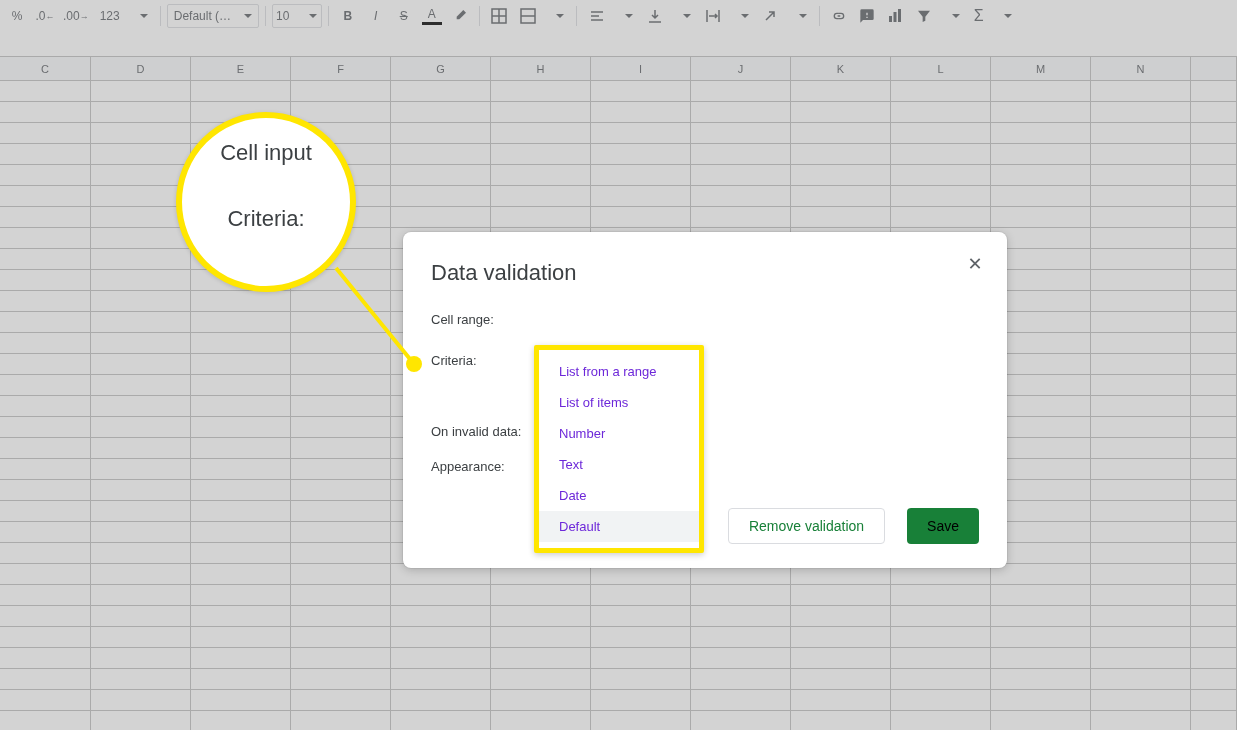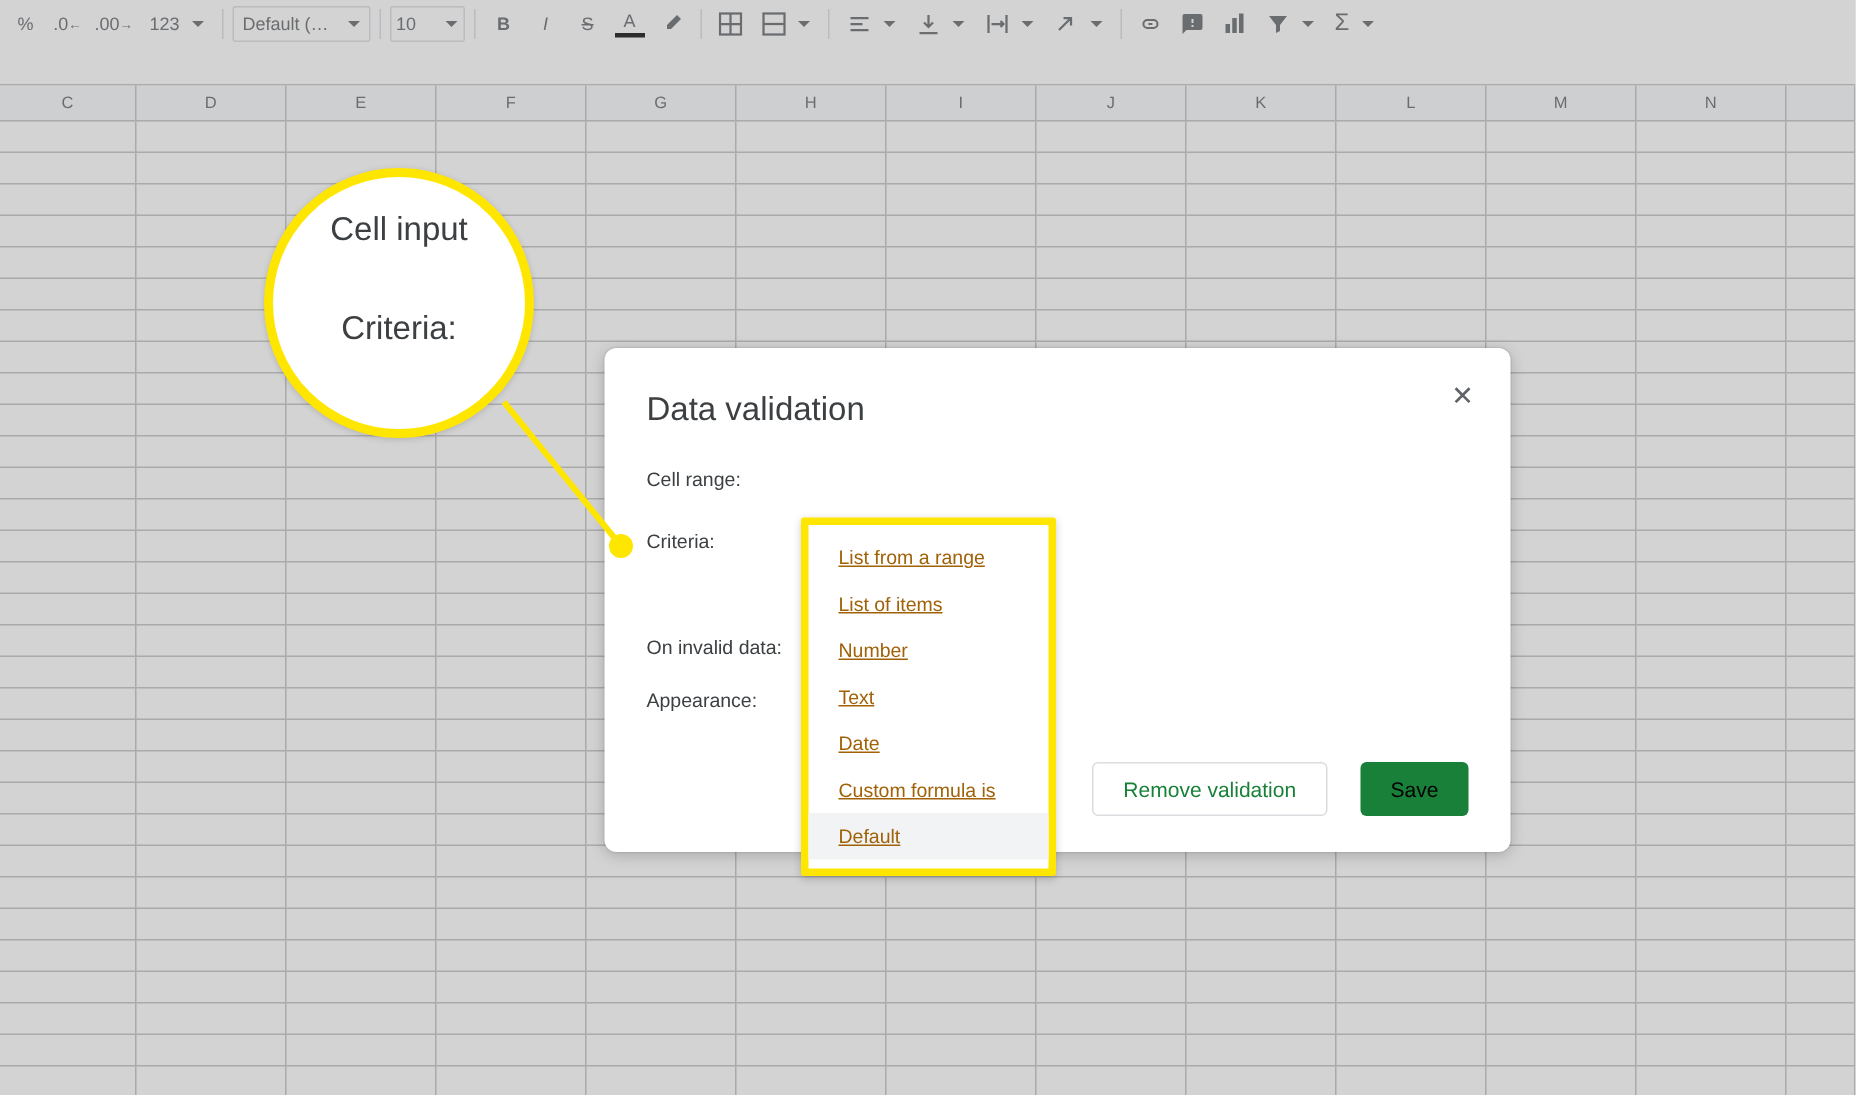--- a/index.html
+++ b/index.html
@@ -38,21 +38,21 @@
   }
   .tb-sep {
     width: 1px;
     height: 20px;
     background: #dadce0;
     margin: 0 4px;
   }
   .tb-dd {
     display: inline-flex;
     align-items: center;
-    gap: 8px;
+    gap: 20px;
     padding: 0 6px;
     height: 26px;
   }
   .font-box, .size-box {
     border: 1px solid #dadce0;
     border-radius: 2px;
     height: 24px;
     display: inline-flex;
     align-items: center;
     padding: 0 6px;
@@ -205,23 +205,22 @@
     background:#fff;
     border:5px solid #ffe600;
     border-radius:2px;
     box-shadow: 0 2px 6px rgba(0,0,0,.2);
     z-index: 40;
     padding: 6px 0;
   }
   .criteria-dd .opt {
     padding: 8px 20px;
     font-size:13px;
-    color:#a16207;
+    color:#6d28d9;
     cursor:pointer;
-    text-decoration:underline;
   }
   .criteria-dd .opt.hover { background:#f1f3f4; }
 
   
   .callout-line {
     position:absolute;
     z-index:35;
     pointer-events:none;
   }
   .callout-dot {
@@ -927,21 +926,20 @@
     <div class="btn btn-primary">Save</div>
   </div>
 </div>
 
 <div class="criteria-dd">
   <div class="opt">List from a range</div>
   <div class="opt">List of items</div>
   <div class="opt">Number</div>
   <div class="opt">Text</div>
   <div class="opt">Date</div>
-  <div class="opt">Custom formula is</div>
   <div class="opt hover">Default</div>
 </div>
 
 <svg class="callout-line" width="1237" height="730" style="left:0;top:0">
   <line x1="336" y1="268" x2="414" y2="364" stroke="#ffe600" stroke-width="4"></line>
 </svg>
 <div class="callout-dot"></div>
 <div class="callout-circle">
   <div class="zoom-text1">Cell input</div>
   <div class="zoom-text2">Criteria:</div>

